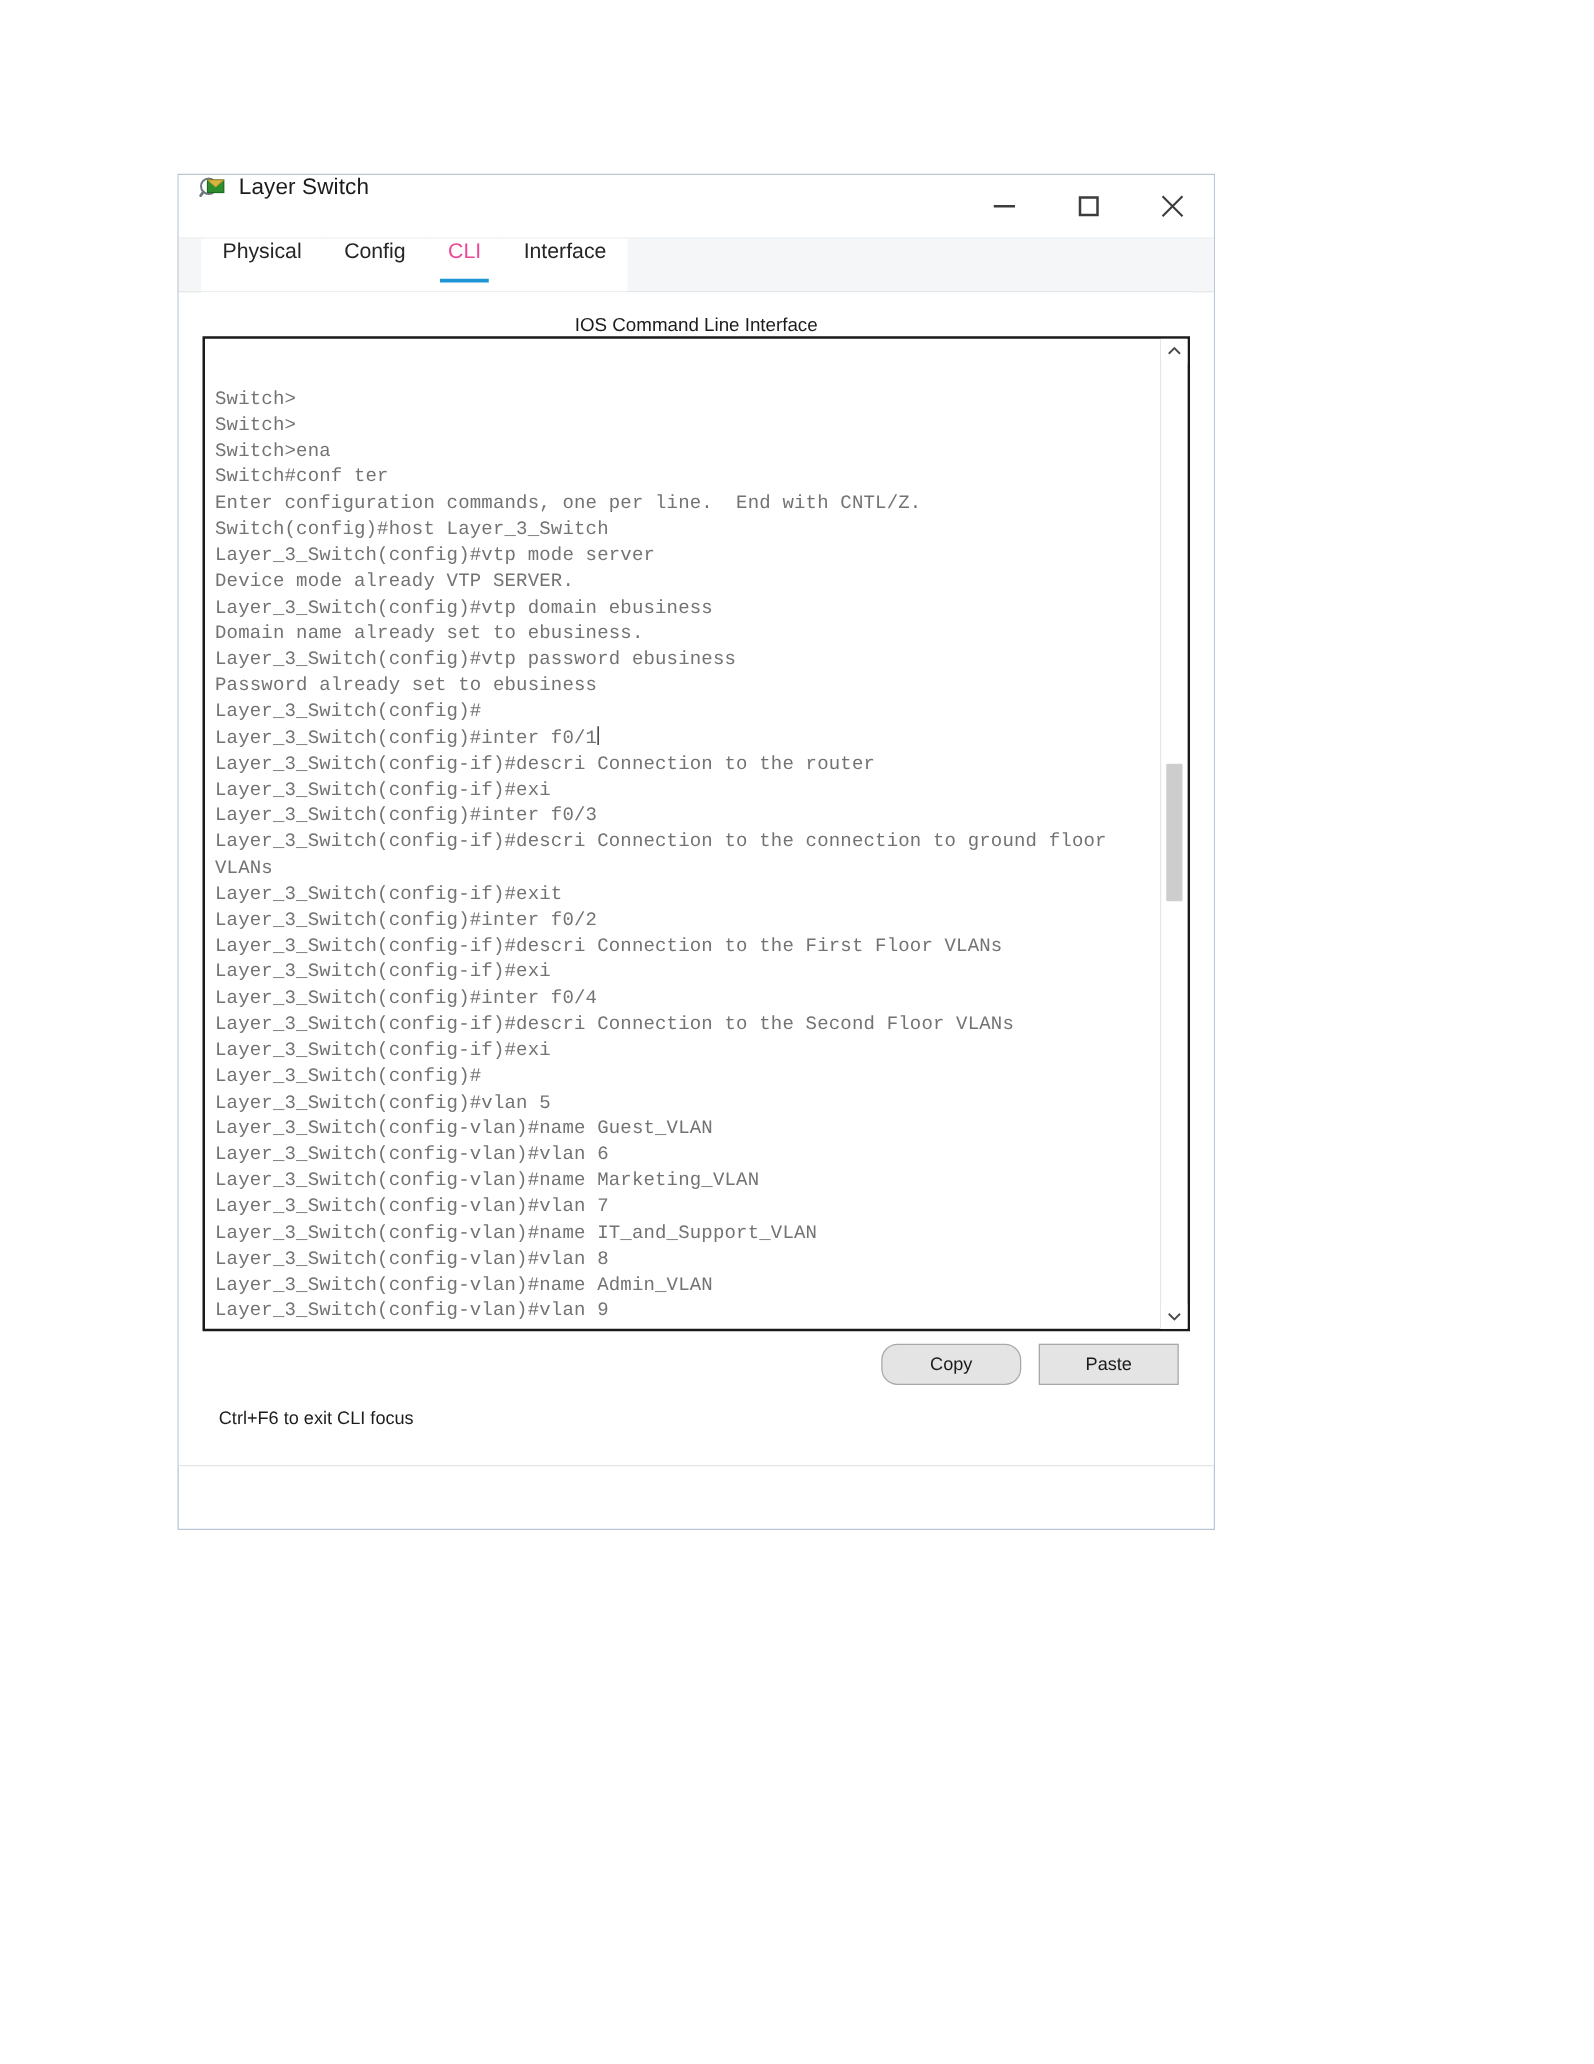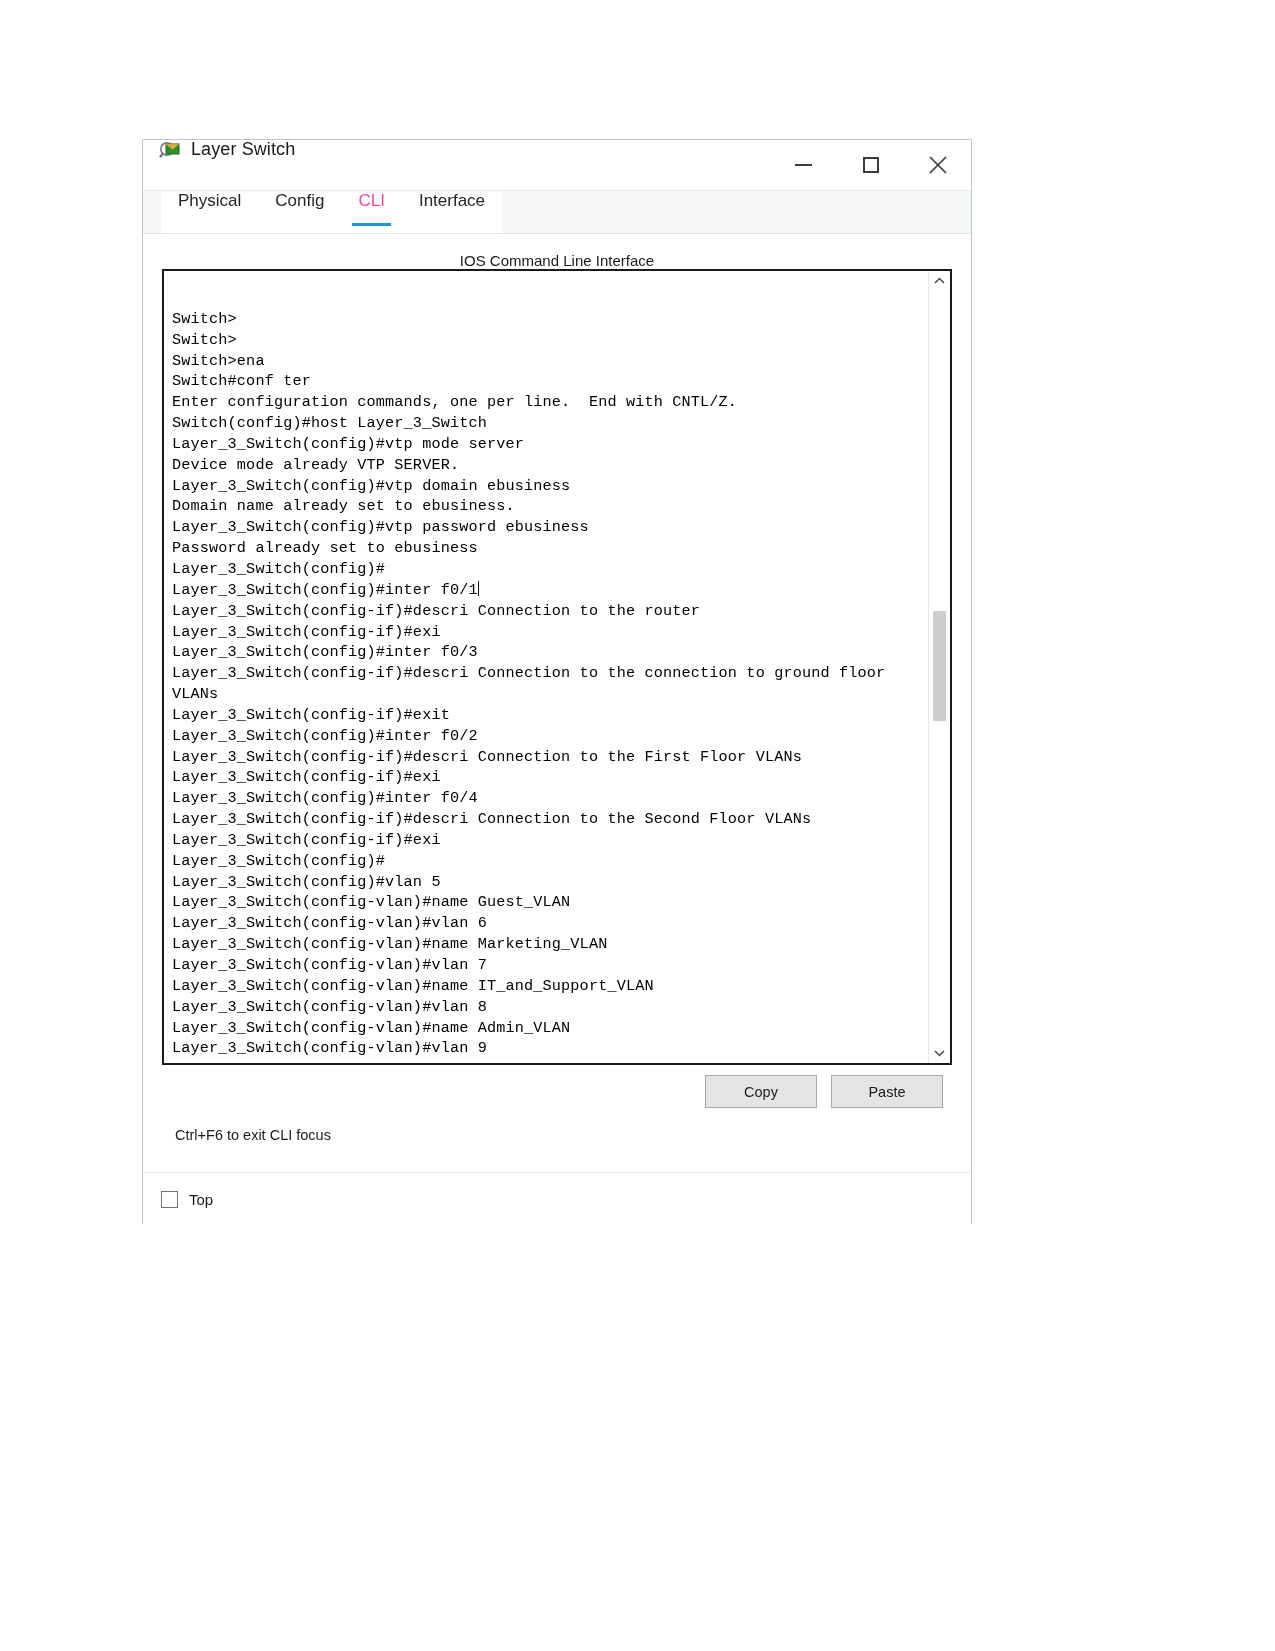--- a/index.html
+++ b/index.html
@@ -162,21 +162,21 @@
     left: 0;
     top: 0;
     right: 22px;
     bottom: 0;
     padding: 17px 4px 0 8px;
     box-sizing: border-box;
     overflow: hidden;
     font-family: "Liberation Mono", "DejaVu Sans Mono", monospace;
     font-size: 15.2px;
     line-height: 20.85px;
-    color: #000000;
+    color: #737373;
     white-space: pre-wrap;
     word-break: break-word;
     letter-spacing: 0.15px;
   }
   .caret {
     display: inline-block;
     width: 1px;
     height: 15px;
     background: #111;
     vertical-align: -2px;
@@ -236,21 +236,21 @@
     width: 112px;
     height: 33px;
     background: #e4e4e4;
     border: 1px solid #a8a8a8;
     font-size: 14.5px;
     color: #1b1b1b;
     font-family: "Liberation Sans", sans-serif;
     cursor: default;
     box-sizing: border-box;
   }
-  .btn.copy { right: 136px; }
+  .btn.copy { right: 136px; border-radius: 13px; }
   .btn.paste { right: 10px; }
 
   
   .winfooter {
     position: relative;
     height: 52px;
     background: #ffffff;
     display: flex;
     align-items: center;
     padding-left: 18px;
@@ -385,19 +385,15 @@
 
         <div class="cli-footer">
           <span class="hint">Ctrl+F6 to exit CLI focus</span>
           <button class="btn copy">Copy</button>
           <button class="btn paste">Paste</button>
         </div>
 
       </div>
     </div>
 
-    <div class="winfooter">
-      <span class="checkbox"></span>
-      <span class="checkbox-label">Top</span>
-    </div>
 
   </div>
 </div>
 
 </body></html>

